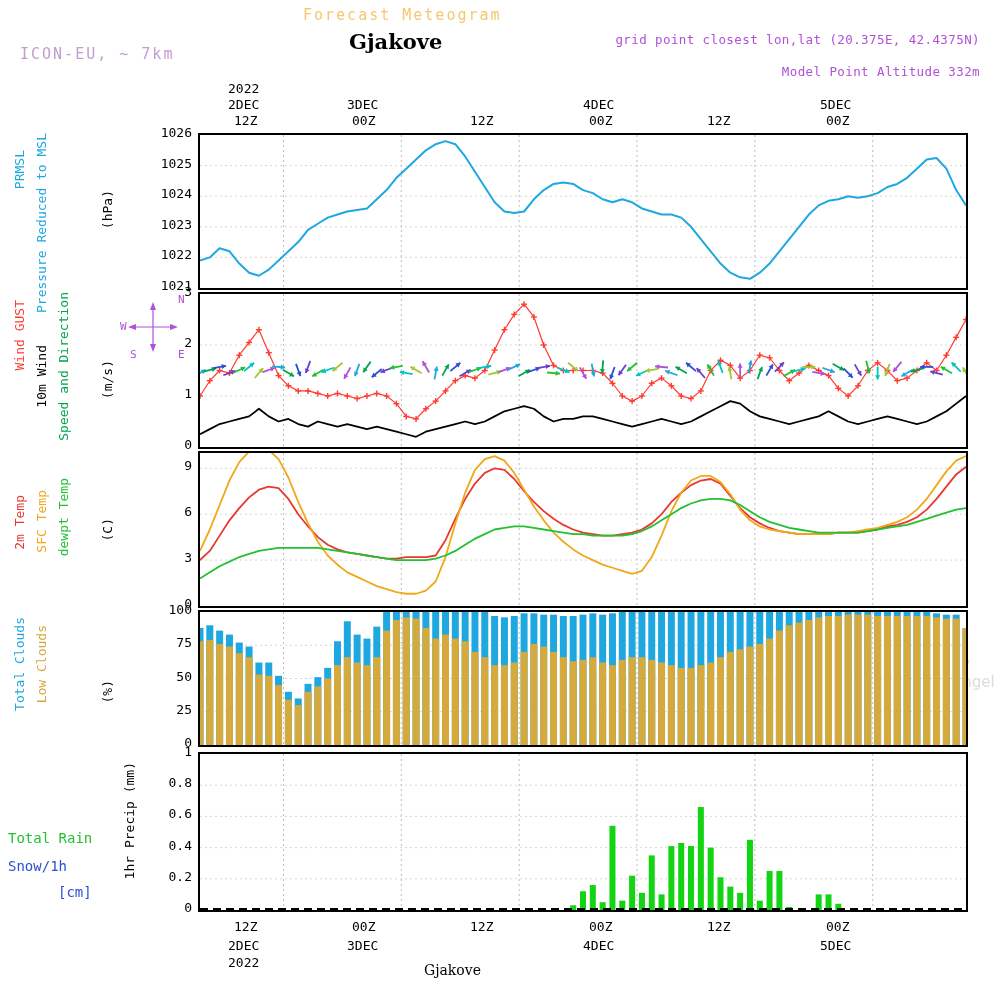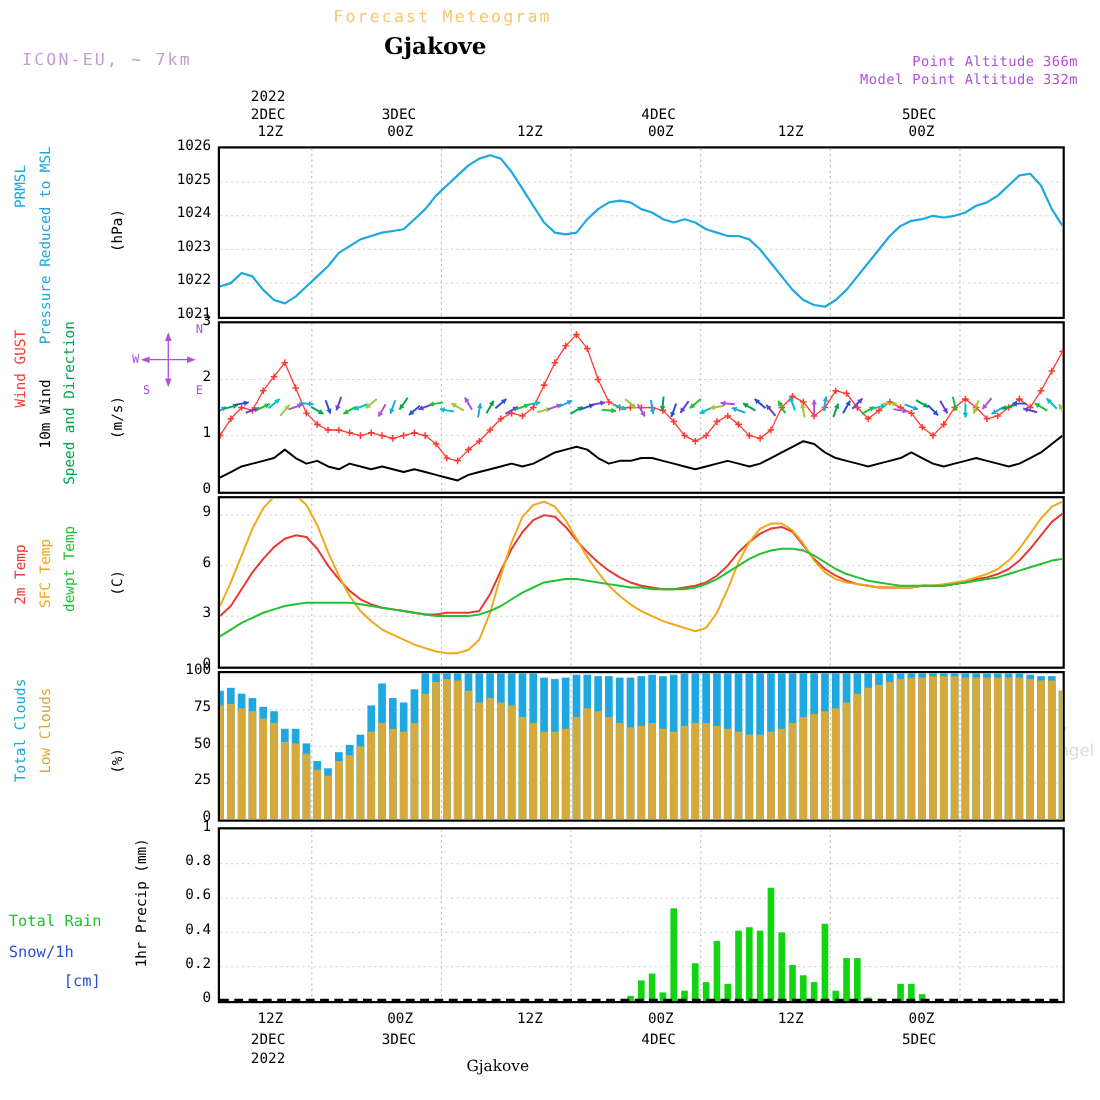--- a/index.html
+++ b/index.html
@@ -19,21 +19,21 @@
 </style>
 </head>
 <body>
 
 <div id="root">
 
   <div class="abs hdr-fm" style="left:303px;top:6px;">Forecast Meteogram</div>
   <div class="abs hdr-title" style="left:349px;top:29px;">Gjakove</div>
   <div class="abs hdr-model" style="left:20px;top:45px;">ICON-EU, ~ 7km</div>
 
-  <div class="abs hdr-right" style="left:500px;top:48px;width:480px;">Point Altitude 366m</div>
+  <div class="abs hdr-right" style="left:500px;top:32px;width:480px;">grid point closest lon,lat (20.375E, 42.4375N)</div>
   <div class="abs hdr-right" style="left:500px;top:64px;width:480px;">Model Point Altitude 332m</div>
 
   <div class="wm" style="left:952px;top:655px;">by Angel</div>
   <div class="wm" style="left:955px;top:640px;transform:rotate(90deg);transform-origin:left top;">
     <span>by Angel</span>
   </div>
 
   <div class="abs ticklbl" style="left:228px;top:81px;">2022</div>
   <div class="abs ticklbl" style="left:228px;top:97px;">2DEC</div>
   <div class="abs ticklbl" style="left:347px;top:97px;">3DEC</div>

